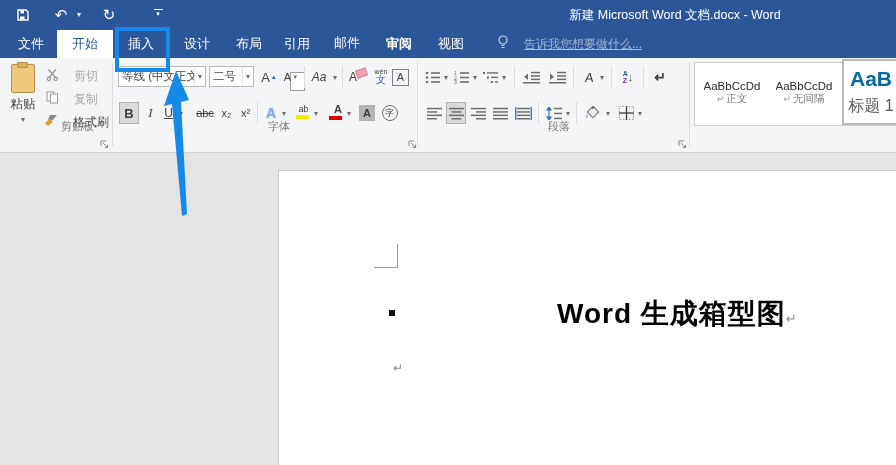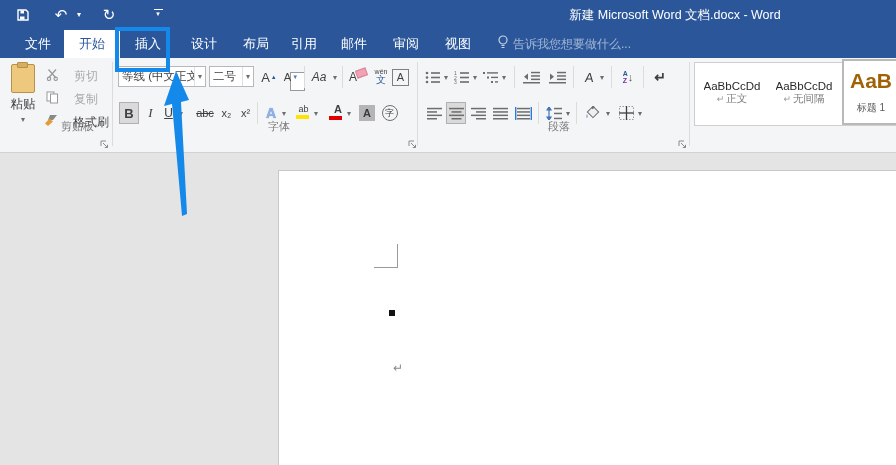--- a/index.html
+++ b/index.html
@@ -5,25 +5,25 @@
   html,body{margin:0;padding:0;background:#fff;}
   #win{position:relative;width:896px;height:465px;overflow:hidden;
        font-family:"Liberation Sans",sans-serif;-webkit-font-smoothing:antialiased;}
   .ab{position:absolute;}
   
   .titlebar{position:absolute;left:0;top:0;right:0;height:30px;background:#2b579a;}
   .qat-ic{color:#fff;font-size:15px;line-height:30px;text-align:center;cursor:default;}
   .title{position:absolute;left:450px;top:0;width:450px;height:30px;line-height:30px;
          text-align:center;color:#fff;font-size:12.5px;white-space:nowrap;}
   
-  .tabs{position:absolute;left:0;top:30px;right:0;height:28px;background:#2b579a;display:flex;padding-left:12px;}
+  .tabs{position:absolute;left:0;top:30px;right:0;height:28px;background:#2b579a;display:flex;padding-left:5px;}
   .tab{height:28px;line-height:28px;text-align:center;color:#fff;font-size:13px;cursor:default;}
   .tab.active{background:#fff;color:#2b579a;}
-  .tellme{position:absolute;left:497px;top:30px;height:28px;display:flex;align-items:center;gap:4px;
-          color:rgba(255,255,255,0.55);font-size:12px;}
+  .tellme{position:absolute;left:497px;top:30px;height:28px;display:flex;align-items:center;gap:15px;
+          color:rgba(255,255,255,0.55);font-size:12px;text-decoration:underline;}
   
   .ribbon{position:absolute;left:0;top:58px;right:0;height:94px;background:#f4f5f7;
           border-bottom:1px solid #d2d2d2;font-size:12px;color:#3f3f3f;}
   .sepv{position:absolute;top:4px;height:84px;width:1px;background:#dcdcdc;}
   .glabel{position:absolute;top:60px;height:16px;line-height:16px;font-size:11px;color:#7a7a7a;text-align:right;}
   .btn{position:absolute;height:22px;display:flex;align-items:center;justify-content:center;cursor:default;}
   .dd{font-size:8px;color:#6d6d6d;}
   .disabled{color:#a9a9a9;}
   .combo{position:absolute;height:21px;background:#fff;border:1px solid #b5b9bd;display:flex;align-items:center;box-sizing:border-box;}
   .combo .val{flex:1;overflow:hidden;white-space:nowrap;font-size:11.5px;padding-left:3px;color:#3f3f3f;}
@@ -50,22 +50,22 @@
   .sortbox{display:flex;align-items:center;line-height:1;}
   .sortbox .az{display:flex;flex-direction:column;font-size:7px;font-weight:bold;}
   
   .stylesbox{position:absolute;left:694px;top:4px;width:202px;height:64px;background:#fff;border:1px solid #cfcfcf;box-sizing:border-box;}
   .styleitem{position:absolute;top:6px;width:68px;height:58px;display:flex;flex-direction:column;justify-content:center;align-items:center;cursor:default;}
   .styleitem .pv{font-size:11.5px;color:#2a2a2a;white-space:nowrap;overflow:hidden;max-width:64px;}
   .styleitem .nm{font-size:10.5px;color:#7a7a7a;white-space:nowrap;display:flex;gap:2px;align-items:center;}
   .styleitem .nm .pmk{font-size:9px;color:#9a9a9a;}
   .h1item{position:absolute;left:842px;top:1px;width:58px;height:66px;background:#fff;border:2px solid #b9b9b9;box-sizing:border-box;
           display:flex;flex-direction:column;justify-content:space-evenly;align-items:center;}
-  .h1item .pv{font-size:21px;font-weight:600;color:#a16207;white-space:nowrap;}
-  .h1item .nm{font-size:10px;color:#5a5a5a;white-space:nowrap;}
+  .h1item .pv{font-size:21px;font-weight:600;color:#0369a1;white-space:nowrap;}
+  .h1item .nm{font-size:16px;color:#5a5a5a;white-space:nowrap;}
   
   .docarea{position:absolute;left:0;top:153px;right:0;bottom:0;background:#e4e4e4;}
   .page{position:absolute;left:278px;top:17px;right:-2px;bottom:-2px;background:#fff;border:1px solid #c9c9c9;}
   .cropmark-v{position:absolute;left:118px;top:73px;width:1px;height:24px;background:#9a9a9a;}
   .cropmark-h{position:absolute;left:95px;top:96px;width:24px;height:1px;background:#9a9a9a;}
   .hbullet{position:absolute;left:110px;top:139px;width:6px;height:6px;background:#111;}
   .heading{position:absolute;left:278px;top:124px;font-size:28px;font-weight:bold;color:#000;letter-spacing:1px;white-space:nowrap;}
   .pmark{color:#888;font-size:13px;font-weight:normal;letter-spacing:0;}
   .pmark2{position:absolute;left:114px;top:190px;color:#888;font-size:12px;}
   
@@ -95,22 +95,22 @@
     <div class="title">新建 Microsoft Word 文档.docx - Word</div>
   </div>
 
   <div class="tabs">
     <div class="tab" style="width:52px;">文件</div>
     <div class="tab active" style="width:56px;">开始</div>
     <div class="tab" style="width:56px;">插入</div>
     <div class="tab" style="width:56px;">设计</div>
     <div class="tab" style="width:48px;">布局</div>
     <div class="tab" style="width:48px;">引用</div>
-    <div class="tab" style="width:52px;">邮件</div>
-    <div class="tab" style="width:52px;">审阅</div>
+    <div class="tab" style="width:52px;font-family:Liberation Mono, monospace;">邮件</div>
+    <div class="tab" style="width:52px;font-weight:bold;">审阅</div>
     <div class="tab" style="width:52px;">视图</div>
   </div>
   <div class="tellme">
     <span>
       <svg width="12" height="15" viewBox="0 0 12 15">
         <circle cx="6" cy="5" r="4" fill="none" stroke="#c8d2e4" stroke-width="1.2"></circle>
         <path d="M4.5,10.5 h3 M4.5,12.5 h3" stroke="#c8d2e4" stroke-width="1.1"></path>
       </svg>
     </span>
     <span>告诉我您想要做什么...</span>
@@ -474,20 +474,21 @@
       <span class="pv">AaB</span>
       <span class="nm">标题 1</span>
     </div>
   </div>
 
   <div class="docarea">
     <div class="page">
       <div class="cropmark-v"></div>
       <div class="cropmark-h"></div>
       <div class="hbullet"></div>
+      <div class="heading"><span>Word 生成箱型图</span><span class="pmark">↵</span></div>
       <div class="pmark2">↵</div>
     </div>
   </div>
 
   <div class="hl-rect"></div>
   <svg class="arrow-svg" viewBox="0 0 896 465">
     <polygon points="176,71 189,100 181,102 187,214 182,216 172,104 164,106" fill="#1489ea"></polygon>
   </svg>
 
 </div>

